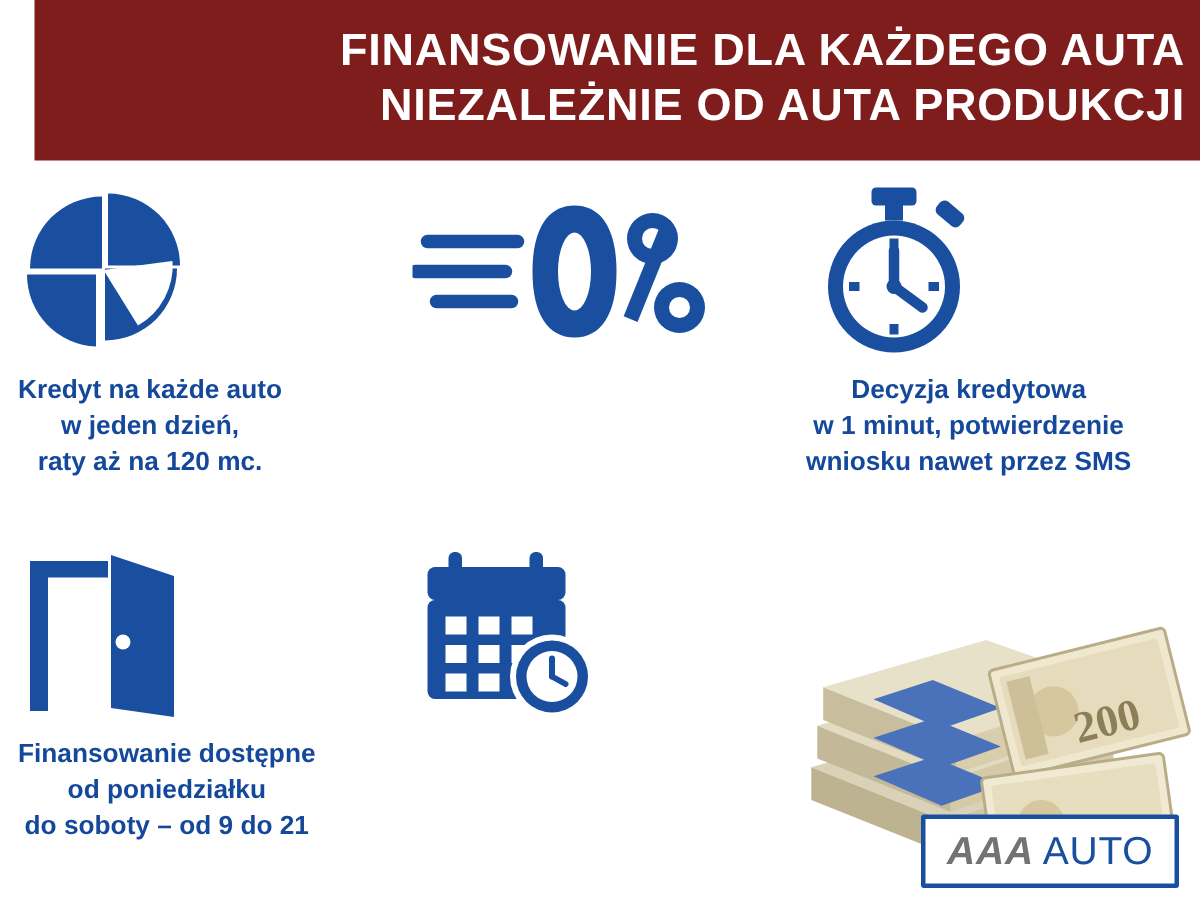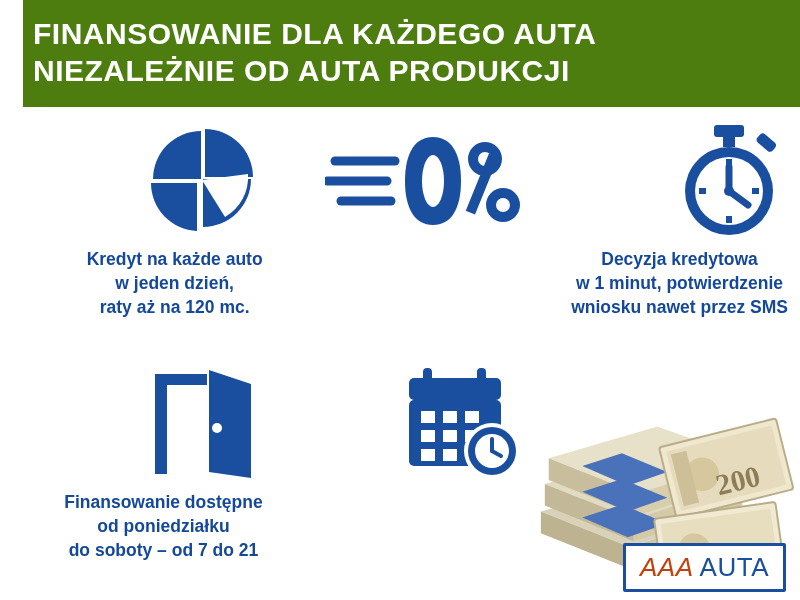--- a/index.html
+++ b/index.html
@@ -17,24 +17,24 @@
     position: relative;
     width: 800px;
     height: 600px;
     background: #ffffff;
     box-sizing: border-box;
     display: flex;
     flex-direction: column;
   }
   
   .header {
-    background: #4d7c0f;
+    background: #7f1d1d;
     color: #ffffff;
     padding: 16px 10px 18px 10px;
-    text-align: left;
+    text-align: right;
     flex: 0 0 auto;
     margin-left: 23px;
   }
   .header .line {
     font-weight: bold;
     font-size: 30px;
     letter-spacing: 0.5px;
     line-height: 1.22;
     white-space: nowrap;
   }
@@ -43,21 +43,21 @@
     flex: 1 1 auto;
     display: grid;
     grid-template-columns: 1fr 1fr 1fr;
     grid-template-rows: 1fr 1fr;
     padding: 8px 6px 0 6px;
     box-sizing: border-box;
   }
   .cell {
     display: flex;
     flex-direction: column;
-    align-items: flex-end;
+    align-items: flex-start;
     justify-content: flex-start;
     padding: 6px 6px 0 6px;
     box-sizing: border-box;
   }
   .icon-wrap {
     height: 120px;
     display: flex;
     align-items: center;
     justify-content: center;
   }
@@ -91,22 +91,22 @@
     bottom: 8px;
     background: #ffffff;
     border: 3px solid #1a4fa0;
     padding: 6px 14px;
     border-radius: 2px;
     display: flex;
     align-items: center;
     gap: 6px;
   }
   .logo-text {
-    color: #c2410c;
-    font-weight: normal;
+    color: #737373;
+    font-weight: bold;
     font-size: 26px;
     letter-spacing: 0.5px;
     font-style: italic;
   }
   .logo-sub {
     color: #1a4fa0;
     font-weight: normal;
     font-size: 26px;
     letter-spacing: 0.5px;
   }
@@ -199,21 +199,21 @@
           <g fill="#1a4fa0">
             <rect x="8" y="6" width="12" height="100"></rect>
             <rect x="8" y="6" width="52" height="11"></rect>
             <path d="M62 2 L104 16 L104 110 L62 104 Z"></path>
           </g>
           <circle cx="70" cy="60" r="5" fill="#ffffff"></circle>
         </svg>
       </div>
       <div class="caption">Finansowanie dostępne
 od poniedziałku
-do soboty – od 7 do 21</div>
+do soboty – od 9 do 21</div>
     </div>
 
     <div class="cell">
       <div class="icon-wrap">
         <svg width="126" height="116" viewBox="0 0 126 116" aria-hidden="true">
           <g fill="#1a4fa0">
             <rect x="24" y="2" width="9" height="20" rx="4"></rect>
             <rect x="78" y="2" width="9" height="20" rx="4"></rect>
             <rect x="10" y="12" width="92" height="22" rx="5"></rect>
             <rect x="10" y="34" width="92" height="66" rx="5"></rect>
@@ -277,18 +277,18 @@
           <g transform="rotate(-8 180 178)">
             <rect x="128" y="150" width="124" height="72" rx="3" fill="#f1ead2" stroke="#b9ad89" stroke-width="2"></rect>
             <rect x="134" y="156" width="112" height="60" rx="2" fill="#e7ddbf"></rect>
             <circle cx="164" cy="186" r="16" fill="#d6c79f"></circle>
             <text x="226" y="210" font-family="'Liberation Serif', serif" font-size="30" font-weight="bold" fill="#8c7e57" text-anchor="end">200</text>
           </g>
         </svg>
       </div>
       <div class="logo-box">
         <span class="logo-text">AAA</span>
-        <span class="logo-sub">AUTA</span>
+        <span class="logo-sub">AUTO</span>
       </div>
     </div>
 
   </div>
 </div>
 
 </body></html>

